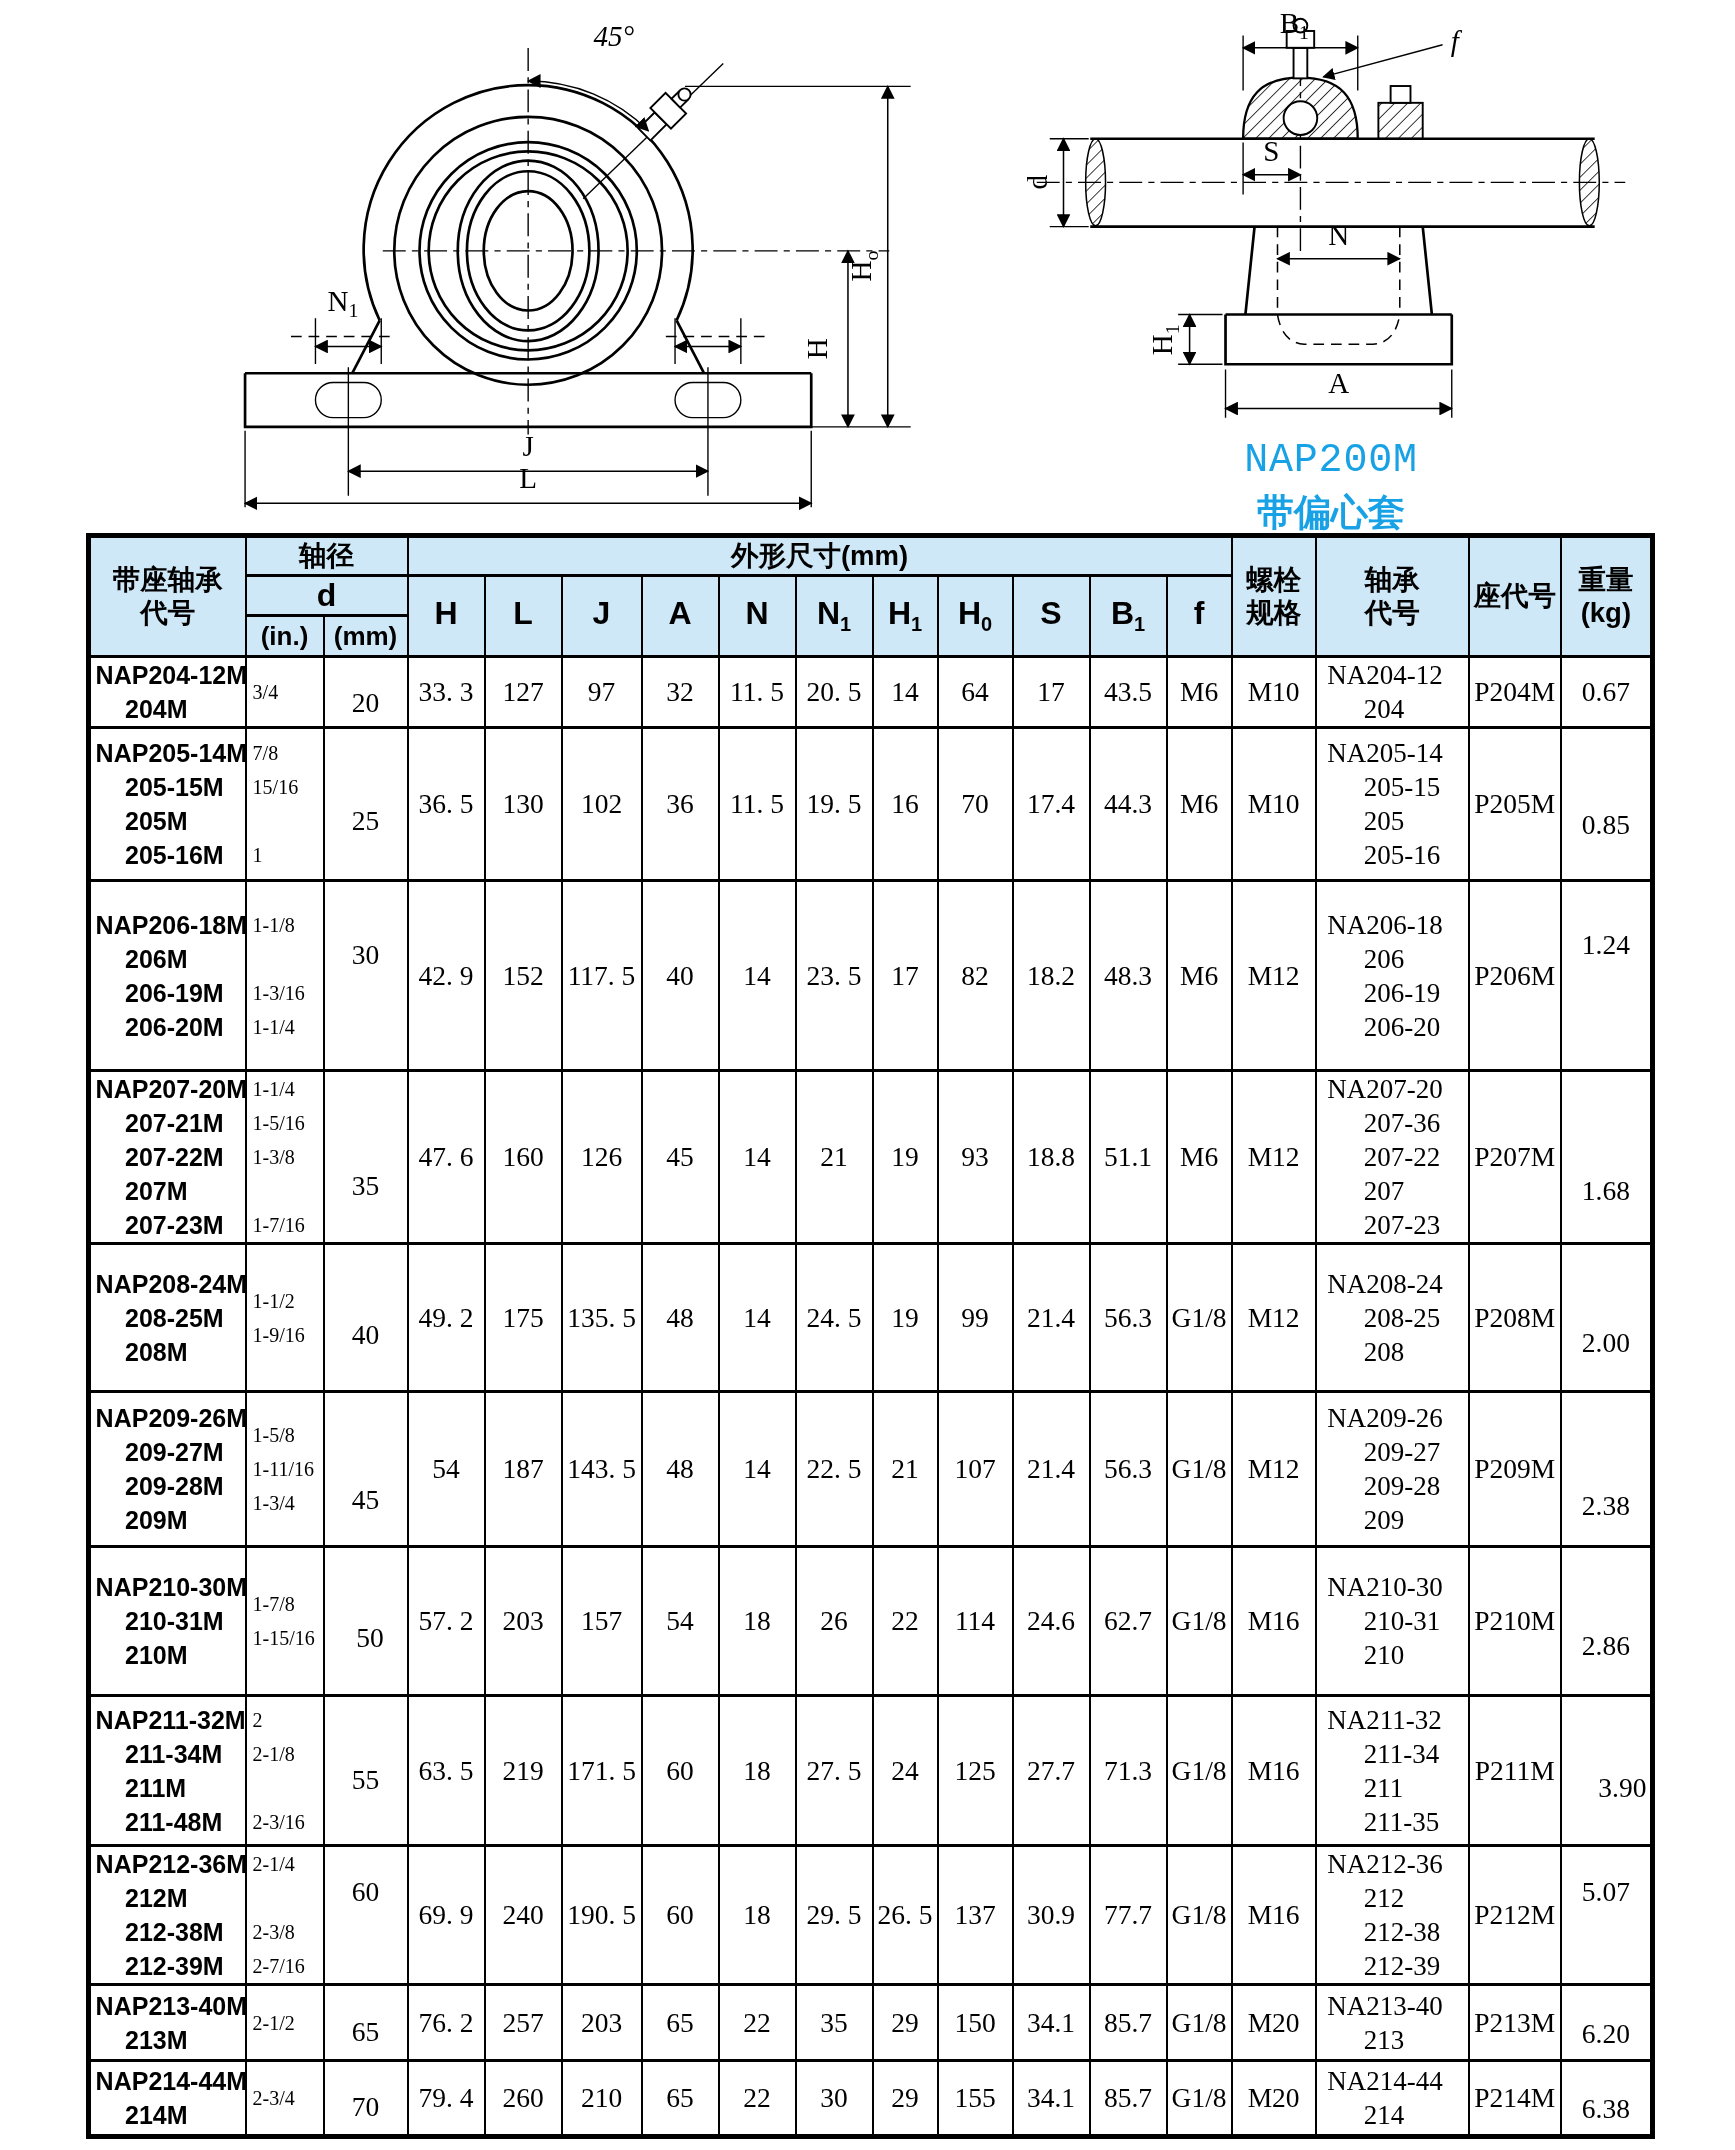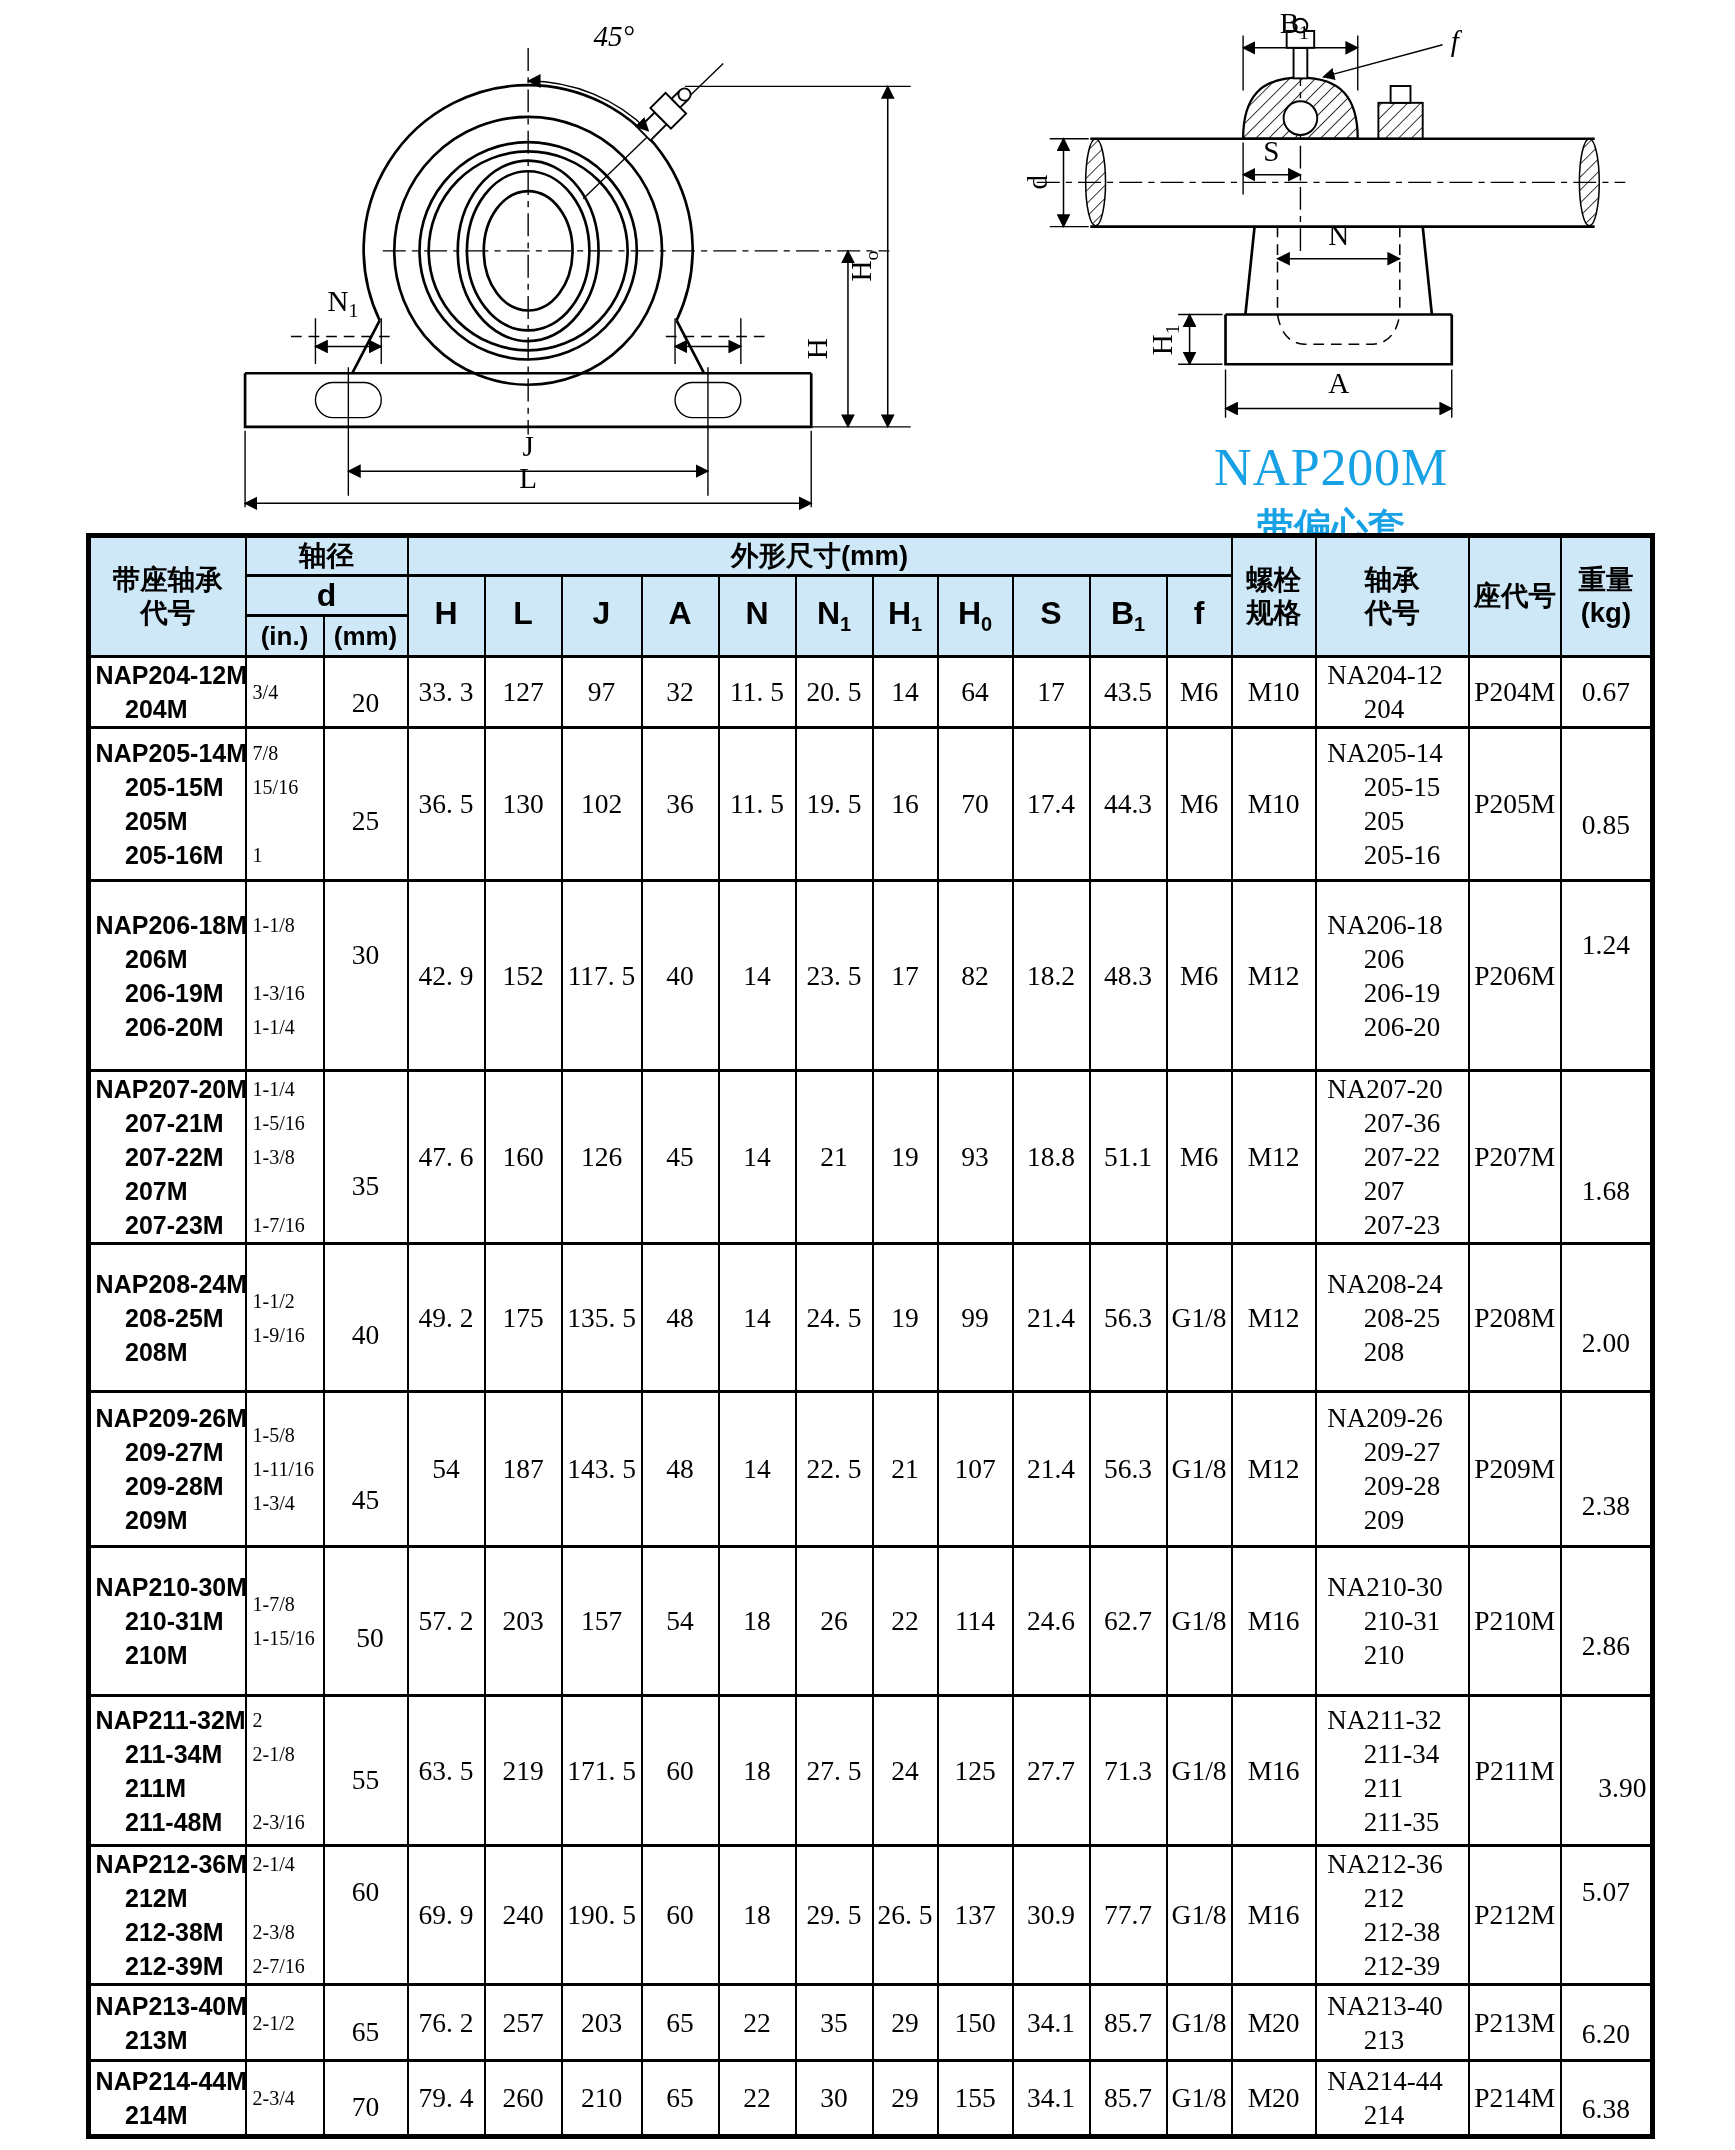--- a/index.html
+++ b/index.html
@@ -8,21 +8,21 @@
   svg{position:absolute;}
   svg .ol{stroke:#000;stroke-width:3.5;fill:none;}
   svg .thin{stroke:#000;stroke-width:1.8;fill:none;}
   svg .cl{stroke:#000;stroke-width:1.8;fill:none;stroke-dasharray:30 8 8 8;}
   svg .hid{stroke:#000;stroke-width:2;fill:none;stroke-dasharray:14 9;}
   svg .dim{stroke:#000;stroke-width:2;fill:none;}
   svg text{font-family:"Liberation Serif","DejaVu Serif",serif;font-size:38px;fill:#000;stroke:none;}
   svg text.it{font-style:italic;}
   
   #caption{position:absolute;left:1025px;top:438px;width:612px;text-align:center;color:#18a2e5;}
-  #caption .l1{font-family:Liberation Serif, serif;font-size:52px;letter-spacing:0.8px;}
+  #caption .l1{font-family:Liberation Mono, monospace;font-size:40px;letter-spacing:0.8px;}
   #caption .l2{font-size:37px;font-weight:bold;margin-top:4.6px;}
   
   #spec-table{position:absolute;left:86px;top:533px;width:1565px;border-collapse:collapse;
               table-layout:fixed;background:#fff;border:5.4px solid #000;}
   #spec-table th,#spec-table td{border:2.3px solid #000;border-top-width:3.8px;border-bottom-width:3.8px;
               padding:0;overflow:hidden;vertical-align:middle;}
   #spec-table thead th{background:#cfe8f7;font-weight:bold;text-align:center;}
   .hr1{height:40px}.hr2{height:32px}.hr3{height:41px}
   .zh{font-size:27.5px;line-height:1.18;}
   .dimh{font-size:32px;font-family:"Liberation Sans",sans-serif;}

